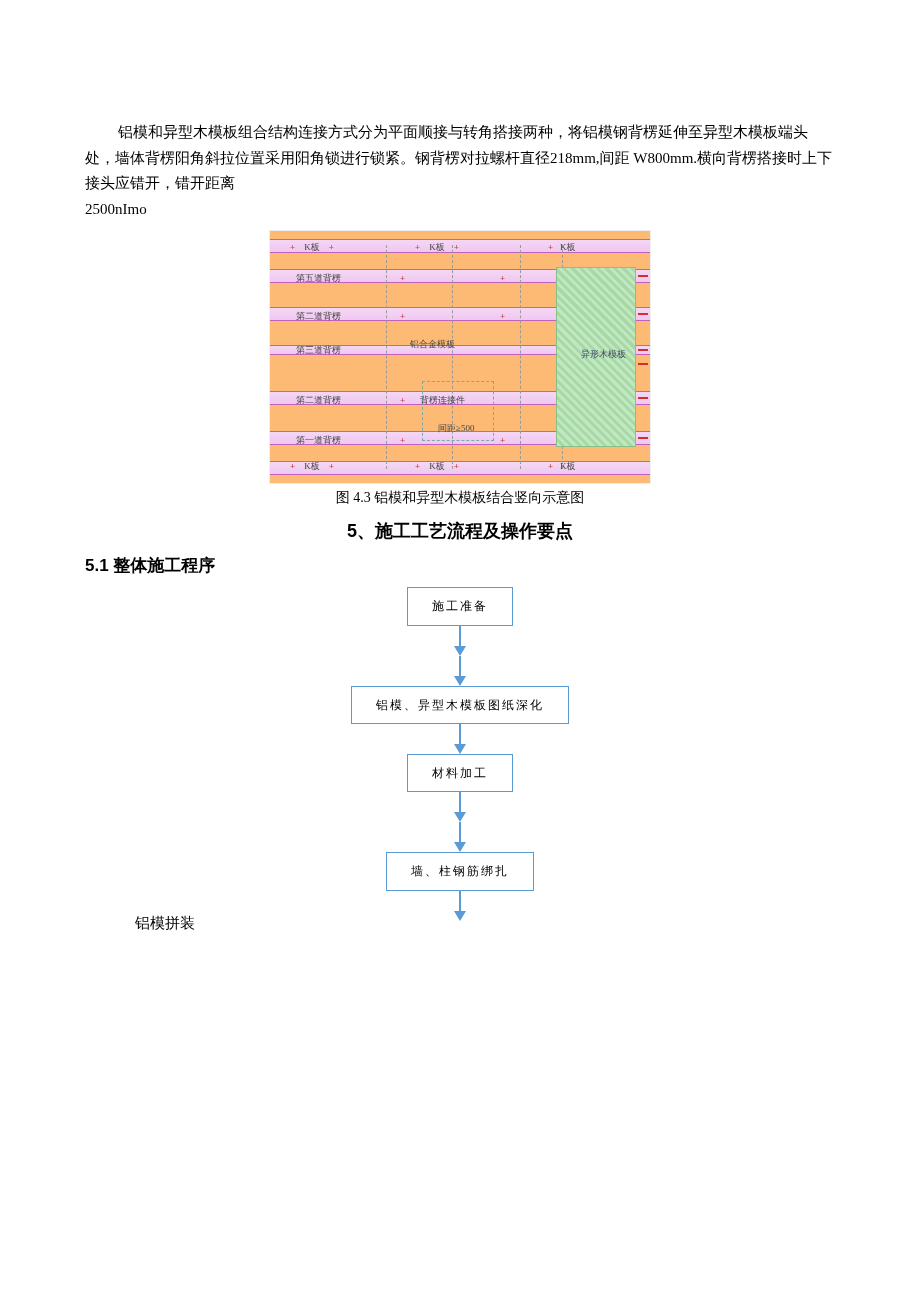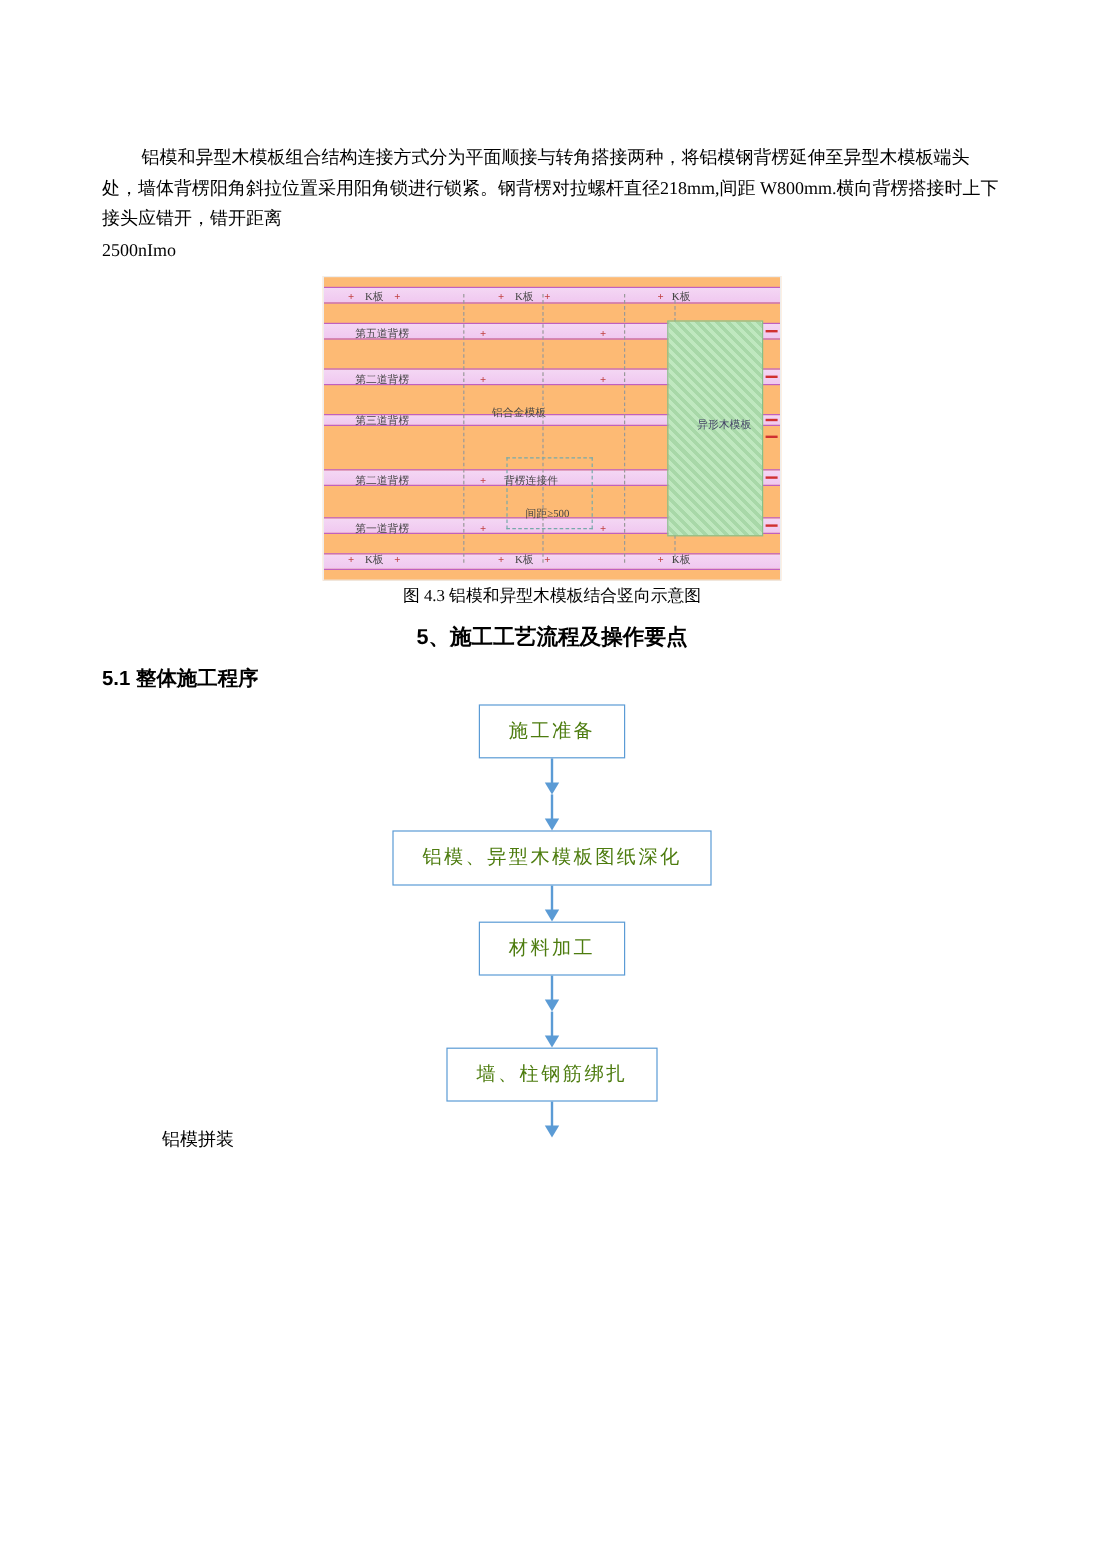--- a/index.html
+++ b/index.html
@@ -35,21 +35,21 @@
     background: repeating-linear-gradient(45deg,#bfe8bf,#bfe8bf 3px,#a8d8a8 3px,#a8d8a8 6px);
     border:1px solid #88c088;}
   .klabel { position:absolute; font-size:9px; color:#444;}
   .cross { color:#c04040; font-weight:bold;}
   .redtick { position:absolute; right:2px; width:10px; height:2px; background:#d03030;}
   .vline { position:absolute; top:14px; bottom:14px; width:1px; border-left:1px dashed #999;}
   .dashbox { position:absolute; border:1px dashed #7aa; }
 
   
   .flow { width: 320px; margin: 6px auto 0 auto; display:flex; flex-direction:column; align-items:center;}
-  .fbox { border:1.5px solid #5b9bd5; padding:8px 24px; color:#4d7c0f; font-family:"SimSun",serif; font-size:16px; background:#fff; letter-spacing:2px;}
+  .fbox { border:1.5px solid #5b9bd5; padding:8px 24px; color:#000000; font-family:"SimSun",serif; font-size:12px; background:#fff; letter-spacing:2px;}
   .farrow { width:0; height:0; position:relative; margin:2px 0;}
   .farrow .line { position:absolute; left:-1px; top:-2px; width:2px; height:22px; background:#5b9bd5;}
   .farrow .head { position:absolute; left:-6px; top:18px; width:0;height:0; border-left:6px solid transparent; border-right:6px solid transparent; border-top:10px solid #5b9bd5;}
   .farrow-wrap{height:30px; display:flex; justify-content:center;}
   .float-label { margin-left:50px; margin-top:-10px; font-size:15px; }
 </style>
 </head>
 <body>
 
 <div class="page">

